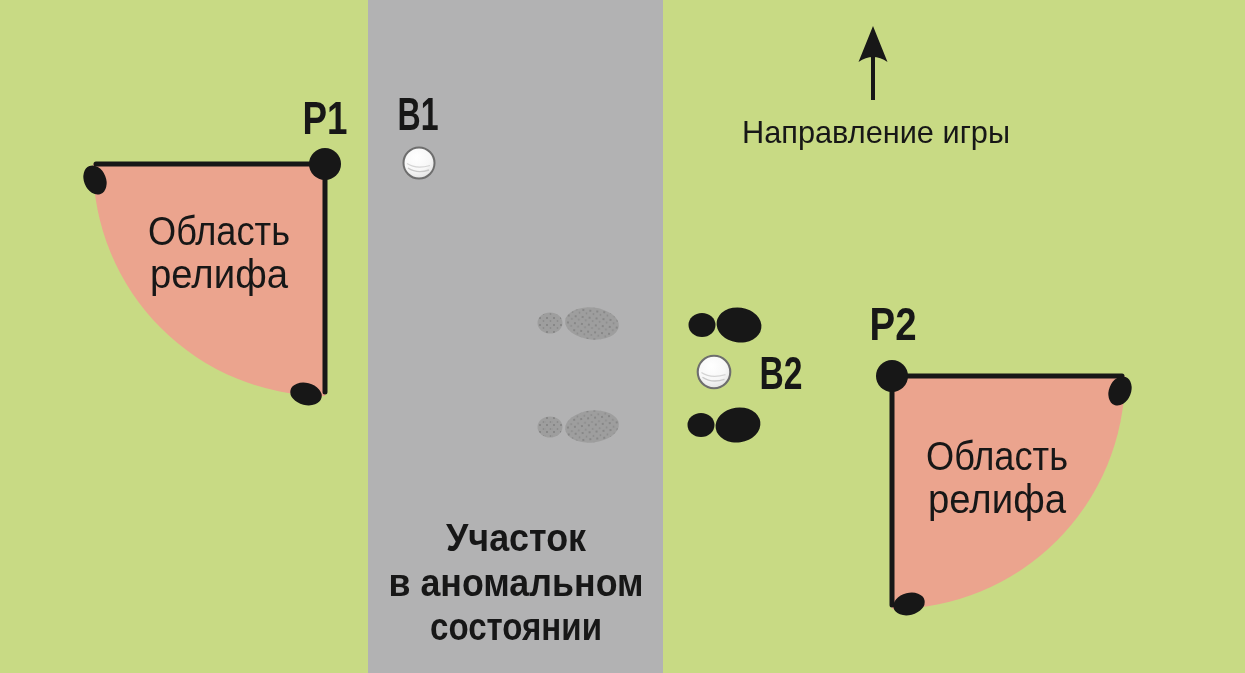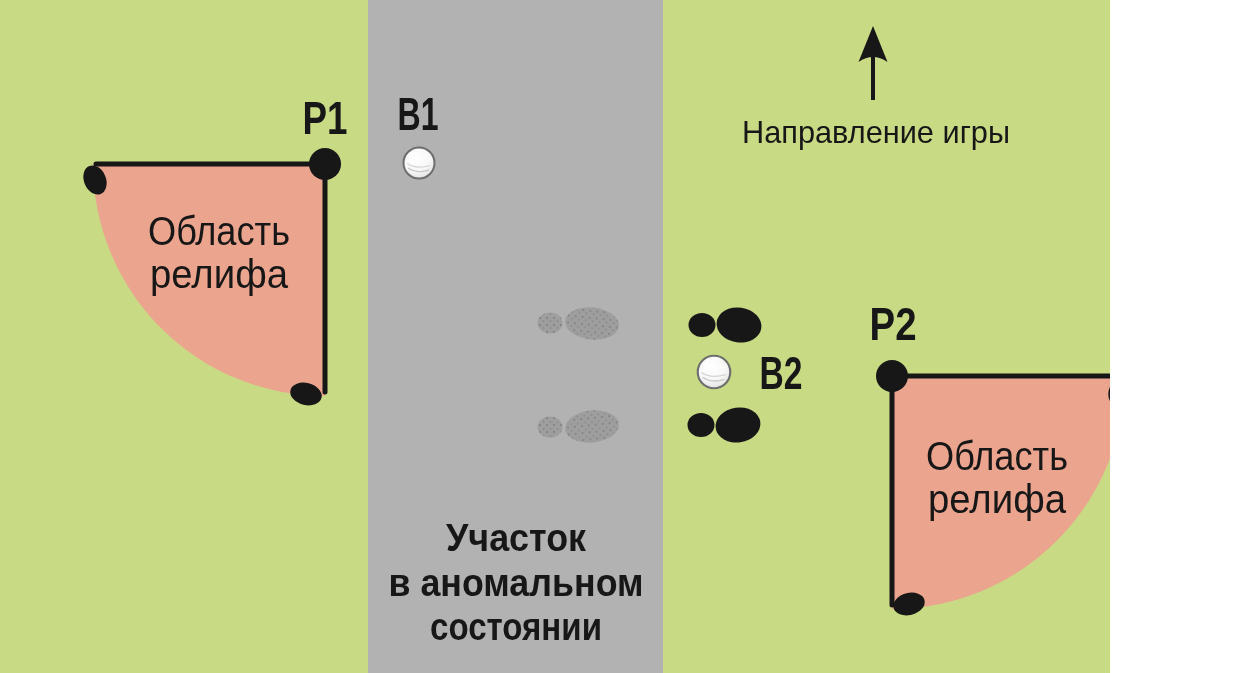--- a/index.html
+++ b/index.html
@@ -1,16 +1,16 @@
 <!DOCTYPE html>
 <html><head>
 <meta charset="utf-8">
 <style>
   html, body { margin: 0; padding: 0; background: #ffffff; }
-  .stage { width: 1110px; height: 673px; position: relative; overflow: hidden; }
+  .stage { width: 1245px; height: 673px; position: relative; overflow: hidden; }
   svg { display: block; }
   .t-reg {
     font-family: "Liberation Sans", "DejaVu Sans", sans-serif;
     font-weight: 400;
   }
   .t-bold {
     font-family: "Liberation Sans", "DejaVu Sans", sans-serif;
     font-weight: 700;
   }
 </style>

